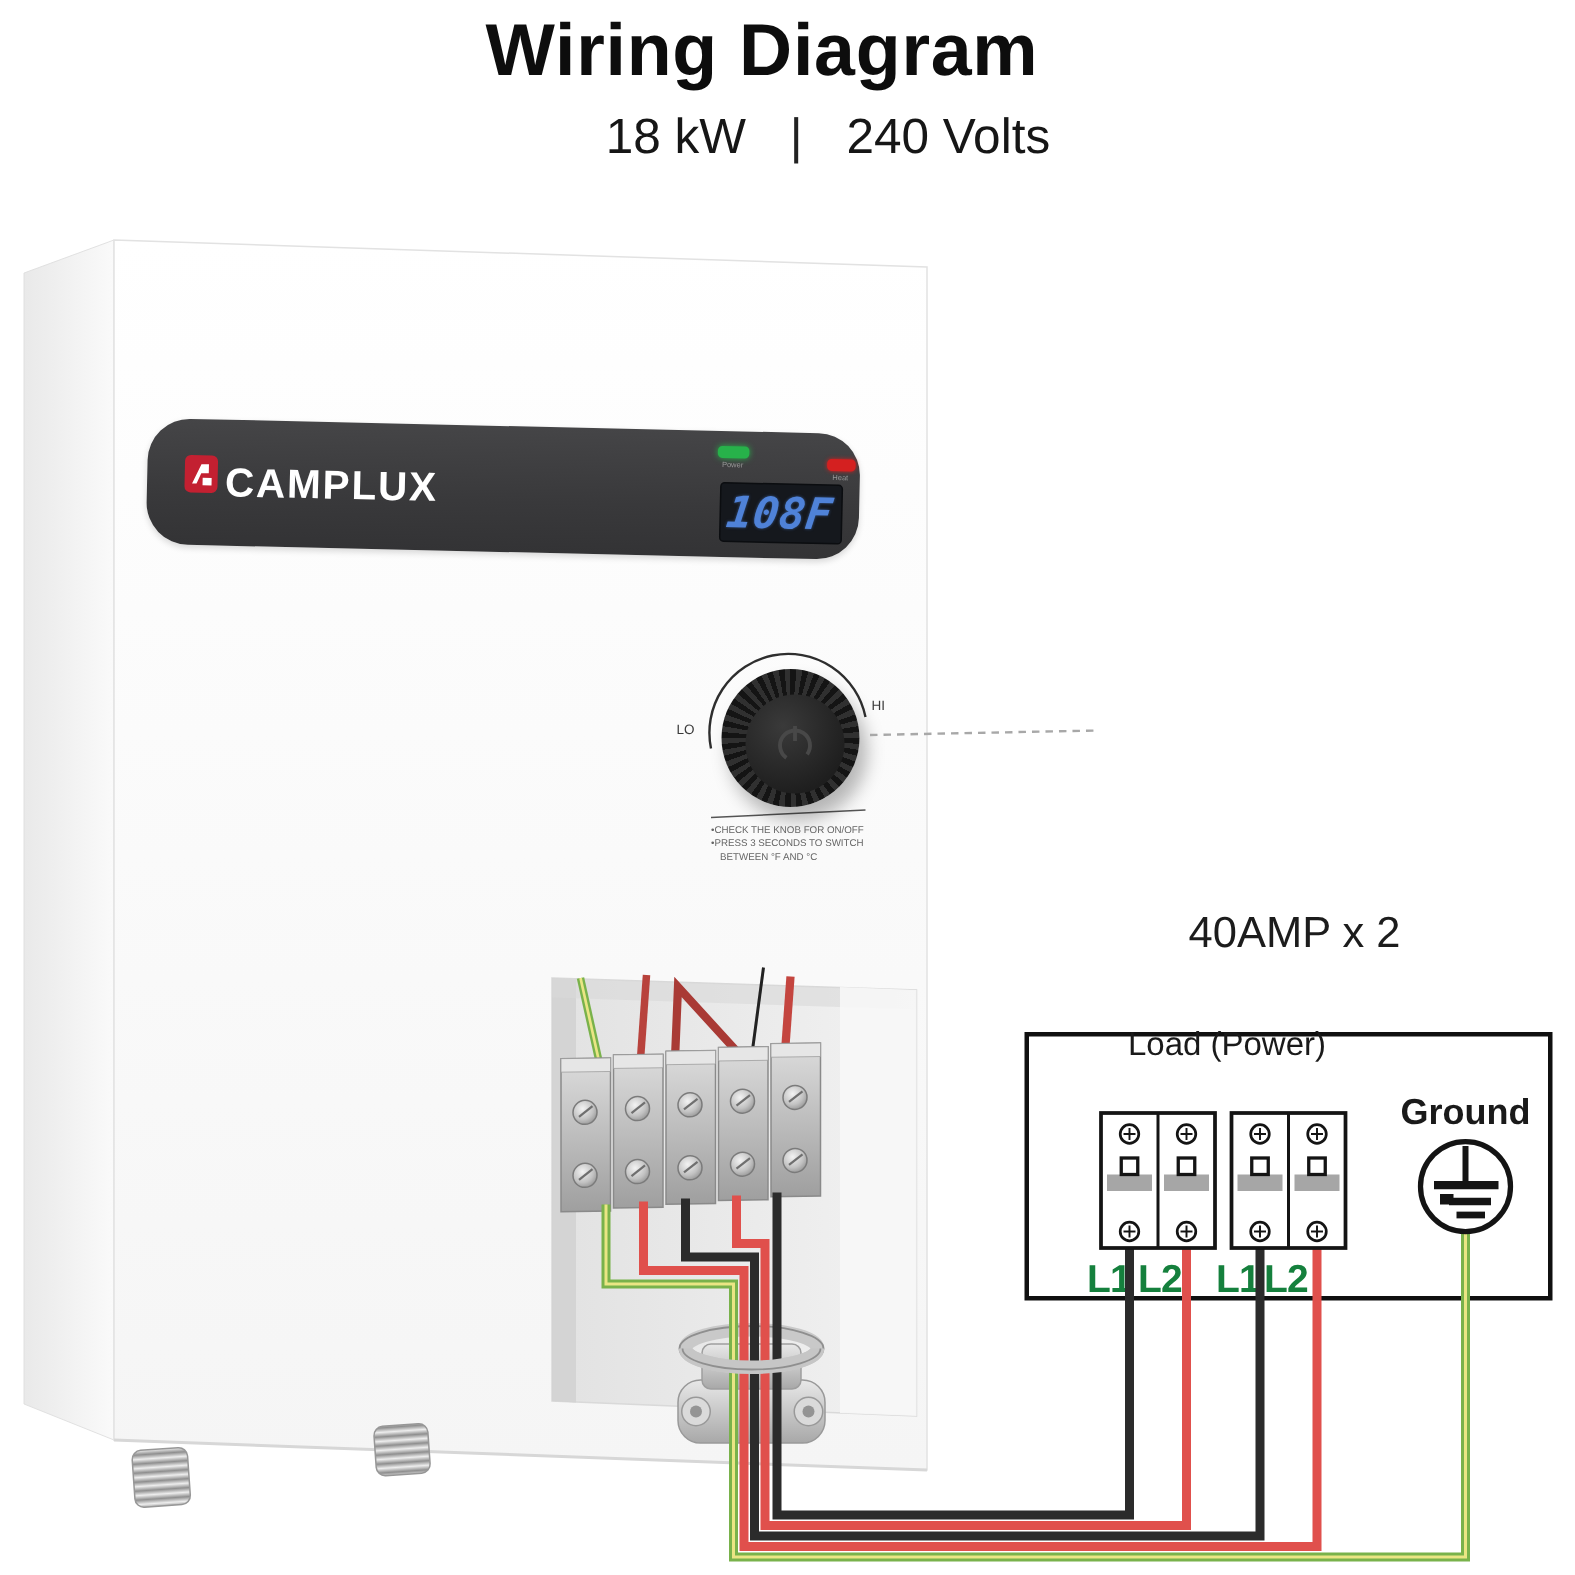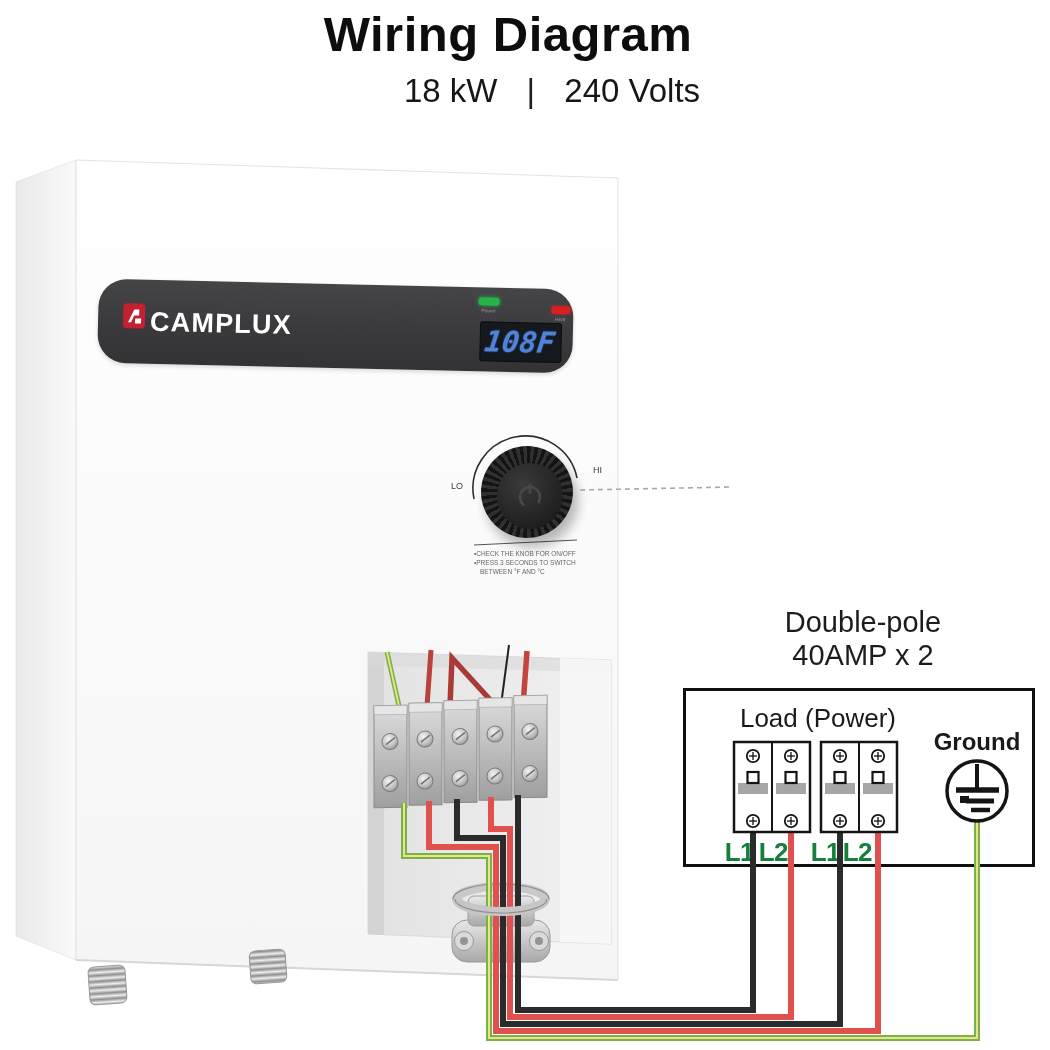--- a/index.html
+++ b/index.html
@@ -36,34 +36,34 @@
                 font-size:29px;color:#4f82d8;letter-spacing:0;transform:skewX(-6deg);
                 text-shadow:0 0 2px rgba(79,130,216,.6);}
 
   
   .knob-outer{left:481px;top:446px;width:92px;height:92px;border-radius:50%;z-index:5;
     background:repeating-conic-gradient(#141414 0deg 5deg,#303030 5deg 10deg);
     box-shadow:5px 9px 12px rgba(0,0,0,.28);}
   .knob-inner{left:497px;top:463px;width:66px;height:66px;border-radius:50%;z-index:5;
     background:radial-gradient(circle at 38% 32%,#3a3a3a,#1e1e1e 75%);}
   .knob-lo{left:451px;top:481px;font-size:9px;color:#3a3a3a;z-index:5;}
-  .knob-hi{left:593px;top:465px;font-size:9px;color:#3a3a3a;z-index:5;}
+  .knob-hi{left:581px;top:465px;font-size:9px;color:#3a3a3a;z-index:5;}
   .knob-notes{left:474px;top:549px;width:122px;z-index:5;font-size:6.5px;line-height:9px;color:#666;}
   .knob-notes .n3{padding-left:6px;display:block;}
   .knob-notes span{display:block;}
 
   
   .rot-note{left:745px;top:468px;font-size:29px;line-height:32px;color:#262626;z-index:6;}
   .breaker-title{left:742px;top:606px;width:242px;text-align:center;font-size:29px;
                  line-height:33px;font-weight:500;color:#1c1c1c;z-index:6;}
 
   
   .breaker-box{left:683px;top:688px;width:352px;height:179px;background:#fff;
                border:3.5px solid #101010;box-sizing:border-box;z-index:2;}
-  .load-label{left:728px;top:703px;width:180px;text-align:center;font-size:26px;
+  .load-label{left:728px;top:683px;width:180px;text-align:center;font-size:22px;
               font-weight:500;color:#1a1a1a;z-index:2;}
   .ground-label{left:917px;top:728px;width:120px;text-align:center;font-size:24px;
                 font-weight:700;color:#1a1a1a;z-index:2;}
   .term{top:837px;width:34px;text-align:right;font-size:26px;font-weight:700;
         letter-spacing:-.5px;color:#15803d;z-index:3;}
 </style>
 </head>
 <body>
 
 <div class="canvas">
@@ -300,17 +300,16 @@
     <span>•CHECK THE KNOB FOR ON/OFF</span>
     <span>•PRESS 3 SECONDS TO SWITCH</span>
     <span class="n3">BETWEEN °F AND °C</span>
   </div>
 
   <svg class="z6" width="1050" height="1050">
     <line x1="580" y1="490" x2="732" y2="487" stroke="#a8a8a8" stroke-width="1.6" stroke-dasharray="5 4"></line>
   </svg>
 
   <div class="abs breaker-title">
-    <div>Double-pole</div>
     <div>40AMP x 2</div>
   </div>
 
 </div>
 
 </body></html>

